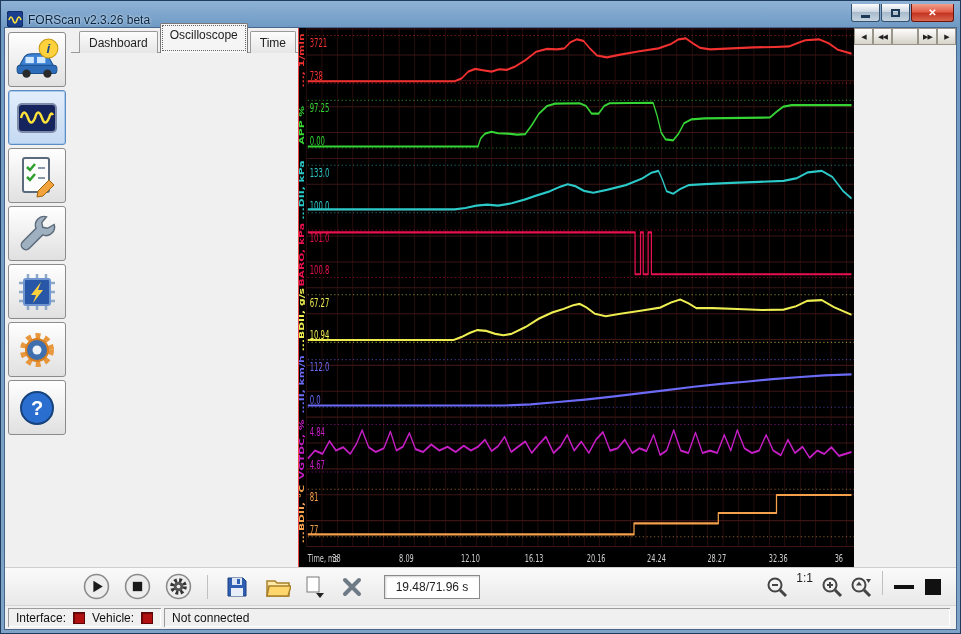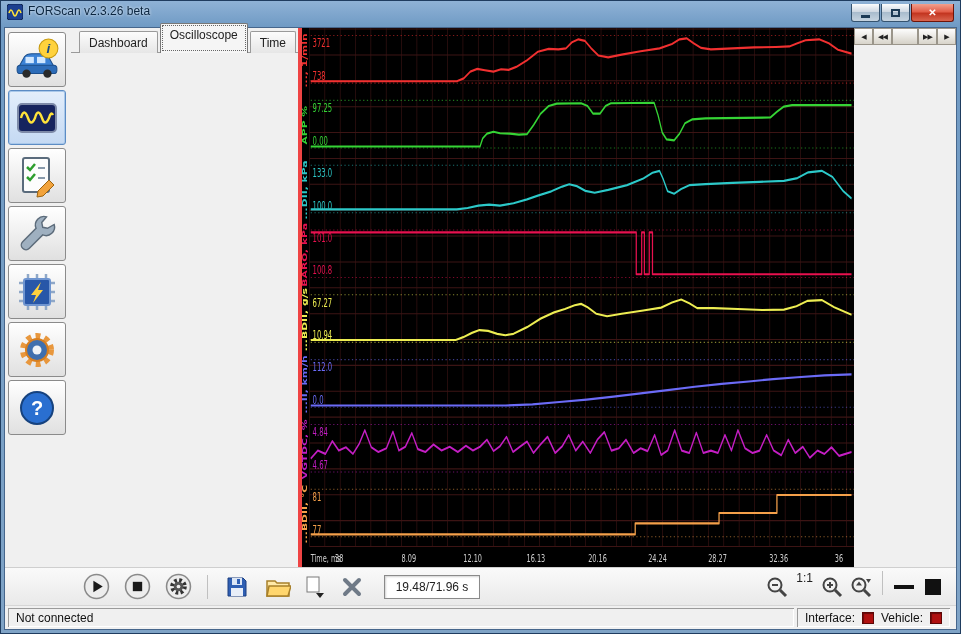--- a/index.html
+++ b/index.html
@@ -1,35 +1,35 @@
 <!DOCTYPE html>
 <html><head>
 <meta charset="utf-8">
 <style>
   *{box-sizing:border-box;margin:0;padding:0}
   html,body{width:961px;height:634px;overflow:hidden;font-family:"Liberation Sans",sans-serif;font-size:12px;background:#555}
   .window{width:961px;height:634px;border:1px solid #1f3c5f;background:linear-gradient(180deg,#8fb2d6,#6f9ac4 26px,#7fa3c6);padding:3px;display:flex;flex-direction:column}
-  .titlebar{height:23px;display:flex;align-items:flex-start;padding:0 3px;flex:0 0 auto}
+  .titlebar{height:23px;display:flex;align-items:flex-end;padding:0 3px;flex:0 0 auto}
   .title-icon{width:16px;height:16px;margin-right:5px}
   .title-text{color:#0a2540;font-size:12px;text-shadow:0 0 3px rgba(255,255,255,.9)}
   .win-controls{margin-left:auto;display:flex;gap:1px;align-self:flex-start}
   .win-btn{width:29px;height:18px;border:1px solid #35536f;border-top:none;border-radius:0 0 3px 3px;background:linear-gradient(#fdfdfd,#cfd8e2 45%,#a9bccd 50%,#c6d4e0);display:flex;align-items:center;justify-content:center;font-size:10px;color:#1c3a55;cursor:default}
   .win-btn.close{width:43px;background:linear-gradient(#f2a08d,#e35f4a 45%,#c33520 55%,#d9654f);color:#fff;border-color:#6e1408;font-weight:bold}
   .min-glyph{display:block;width:9px;height:3px;background:#1c3a55;margin-top:7px}
   .max-glyph{display:block;width:9px;height:8px;border:2px solid #1c3a55}
   .window-body{flex:1;background:#f0f0f0;border:1px solid #46668c;display:flex;flex-direction:column;min-height:0}
   .main-row{flex:1;display:flex;min-height:0}
   .sidebar{width:66px;padding:4px 3px;display:flex;flex-direction:column;gap:3px;background:#f0f0f0;flex:0 0 auto}
   .side-btn{width:58px;height:55px;border:1px solid #8b8b8b;border-radius:3px;background:linear-gradient(#ffffff,#e0e0e0);display:flex;align-items:center;justify-content:center;box-shadow:inset 0 1px 0 #fff;cursor:pointer}
   .side-btn.active{background:linear-gradient(#e3eefb,#c4d9f3);border-color:#5c8cc4;box-shadow:inset 0 0 0 1px #a9c8ea}
   .right-col{flex:1;display:flex;flex-direction:row;min-width:0}
   .tabstrip{height:25px;display:flex;align-items:flex-end;padding-left:8px;border-bottom:1px solid #9a9a9a;background:#f0f0f0;flex:0 0 auto}
   .tab{padding:4px 9px 3px;border:1px solid #9a9a9a;border-bottom:none;background:linear-gradient(#fcfcfc,#e6e6e6);margin-right:2px;border-radius:2px 2px 0 0;color:#222;position:relative;top:1px;cursor:pointer}
   .tab.active{background:#f5f5f5;padding-bottom:11px;z-index:2;border-color:#777;outline:1px dotted #666;outline-offset:-3px}
-  .chart-area{flex:1;background:#fef9c3;min-height:0;border-left:4px solid #ef4444}
+  .chart-area{flex:1;background:#fef9c3;min-height:0;border-left:1px solid #ef4444}
   #scope-svg{display:block;width:100%;height:100%;font-family:"DejaVu Sans",sans-serif}
   .hscroll{height:17px;background:#ece9e0;display:flex;flex:0 0 auto}
   .scr-btn{width:19px;height:17px;background:linear-gradient(#fdfdfd,#d8d4ca);border:1px solid #9a958a;display:flex;align-items:center;justify-content:center;font-size:7px;color:#222;letter-spacing:-1px;cursor:pointer}
   .scr-thumb{width:26px;height:17px;background:linear-gradient(#fdfdfd,#d5d1c7);border:1px solid #9a958a;cursor:grab}
   .scr-track{flex:1}
   .toolbar{height:38px;display:flex;align-items:center;gap:7px;padding:2px 10px 2px 74px;background:linear-gradient(#fafafa,#e9e9e9);border-top:1px solid #cfcfcf;flex:0 0 auto}
   .tb-btn{width:34px;height:32px;display:flex;align-items:center;justify-content:center;border:1px solid transparent;border-radius:3px;cursor:pointer}
   .tb-btn.small{width:26px}
   .time-box{min-width:96px;height:24px;border:1px solid #8a8a8a;background:#fff;box-shadow:inset 1px 1px 2px rgba(0,0,0,.18);display:flex;align-items:center;justify-content:center;color:#222;padding:0 10px;margin-left:8px}
   .tb-right{margin-left:auto;display:flex;align-items:flex-start;gap:3px}
@@ -352,24 +352,24 @@
         </div>
         <div class="tb-btn small">
           <svg width="24" height="24" viewBox="0 0 24 24">
             <rect x="4" y="4" width="16" height="16" fill="#111"></rect>
           </svg>
         </div>
       </div>
     </div>
 
     <div class="statusbar">
-      <div class="sb-panel grow">
-        <span>Not connected</span>
-      </div>
       <div class="sb-panel">
         <span>Interface:</span>
         <span class="led"></span>
         <span>Vehicle:</span>
         <span class="led"></span>
       </div>
+      <div class="sb-panel grow">
+        <span>Not connected</span>
+      </div>
     </div>
   </div>
 </div>
 
 </body></html>

